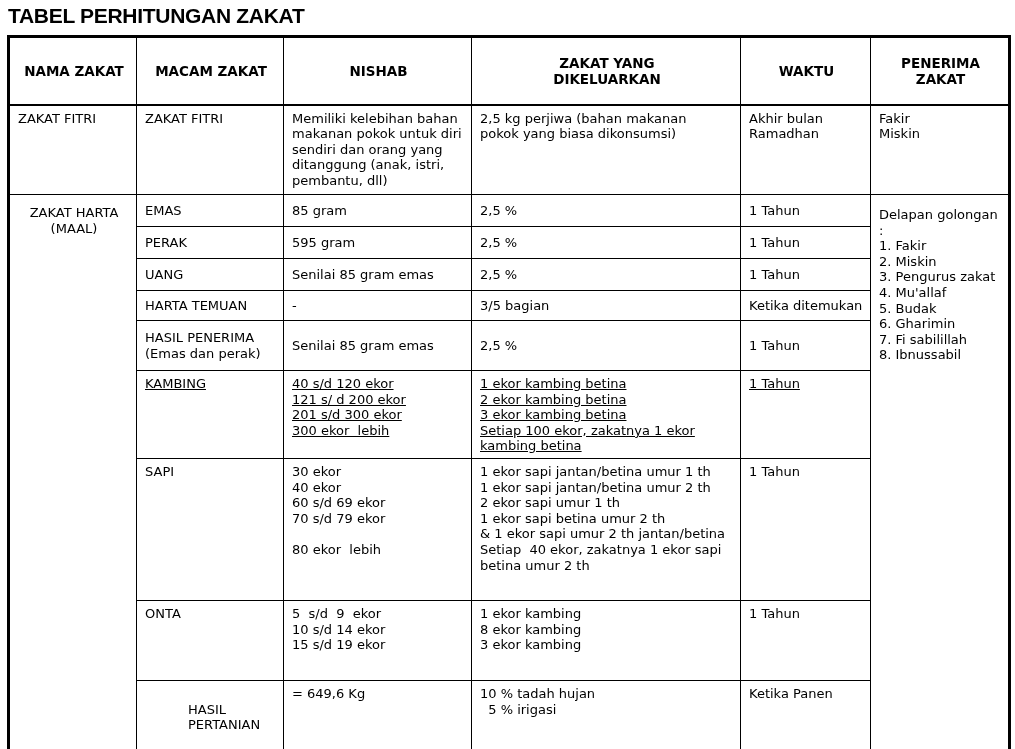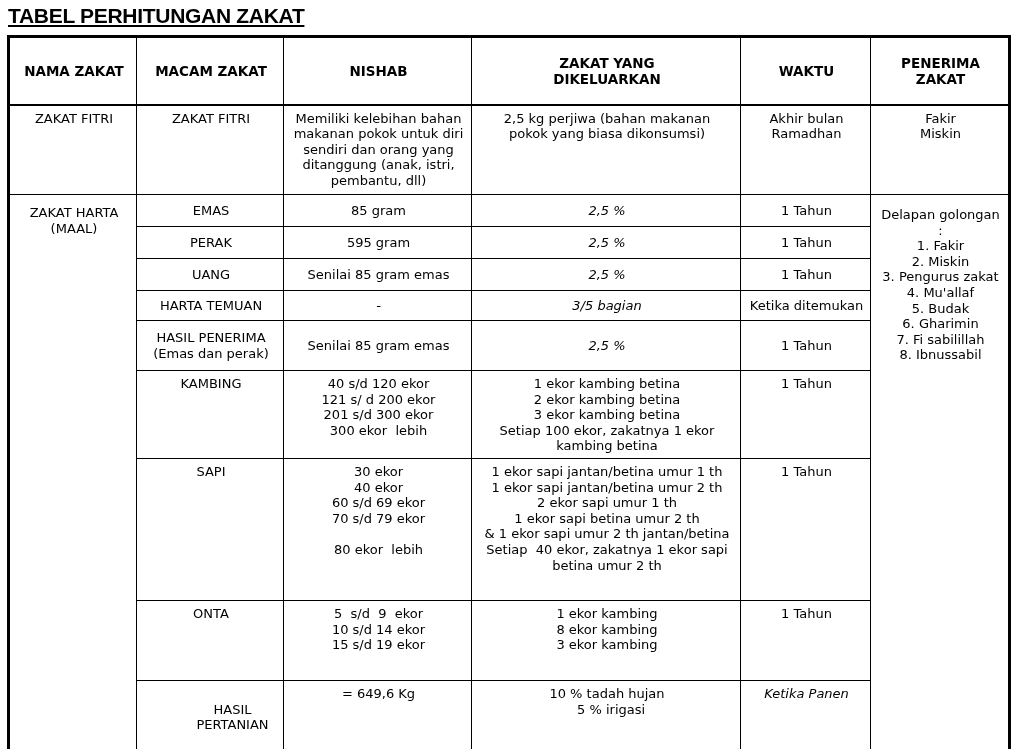--- a/index.html
+++ b/index.html
@@ -11,59 +11,57 @@
     font-family: "DejaVu Sans", "Liberation Sans", sans-serif;
     overflow: hidden;
   }
   .page { padding: 4px 7px 0 7px; }
   .title {
     font-family: "Liberation Sans", "DejaVu Sans", sans-serif;
     font-weight: 900;
     font-size: 21px;
     letter-spacing: -0.3px;
     margin: 0 0 7px 1px;
-    text-decoration: underline;
   }
   table.zakat {
     border-collapse: collapse;
     table-layout: fixed;
     width: 1001px;
     border: 3px solid #000;
   }
   table.zakat th, table.zakat td {
     border: 1px solid #000;
     padding: 5px 6px 4px 8px;
     font-size: 13px;
     line-height: 1.2;
     vertical-align: top;
     white-space: pre-line;
     overflow: hidden;
-    text-align: center;
   }
   table.zakat thead th {
     vertical-align: middle;
     text-align: center;
     font-weight: bold;
     font-size: 13.5px;
     border-bottom: 2px solid #000;
   }
   tr.r-header    { height: 68px; }
   tr.r-fitri     { height: 90px; }
   tr.r-emas      { height: 32px; margin-top: 32px; }
   tr.r-perak     { height: 32px; }
   tr.r-uang      { height: 32px; }
   tr.r-temuan    { height: 30px; }
   tr.r-tambang   { height: 50px; }
-  tr.r-kambing   { height: 69px; }
+  tr.r-kambing   { height: 69px; text-decoration: underline; }
   tr.r-sapi      { height: 142px; }
   tr.r-onta      { height: 80px; }
   tr.r-pertanian { height: 63px; }
   tr.short > td { vertical-align: middle; }
   td.vmid { vertical-align: middle; }
-  td.indent { padding-left: 20px; font-style: italic; }
+  td.indent { padding-left: 20px; }
   table.zakat td.nama-harta {
     vertical-align: top;
     text-align: center;
     padding-top: 10px;
   }
   table.zakat td.penerima-harta {
     vertical-align: top;
     padding-top: 12px;
   }
   .cell-main { display: block; margin-left: 43px; }

